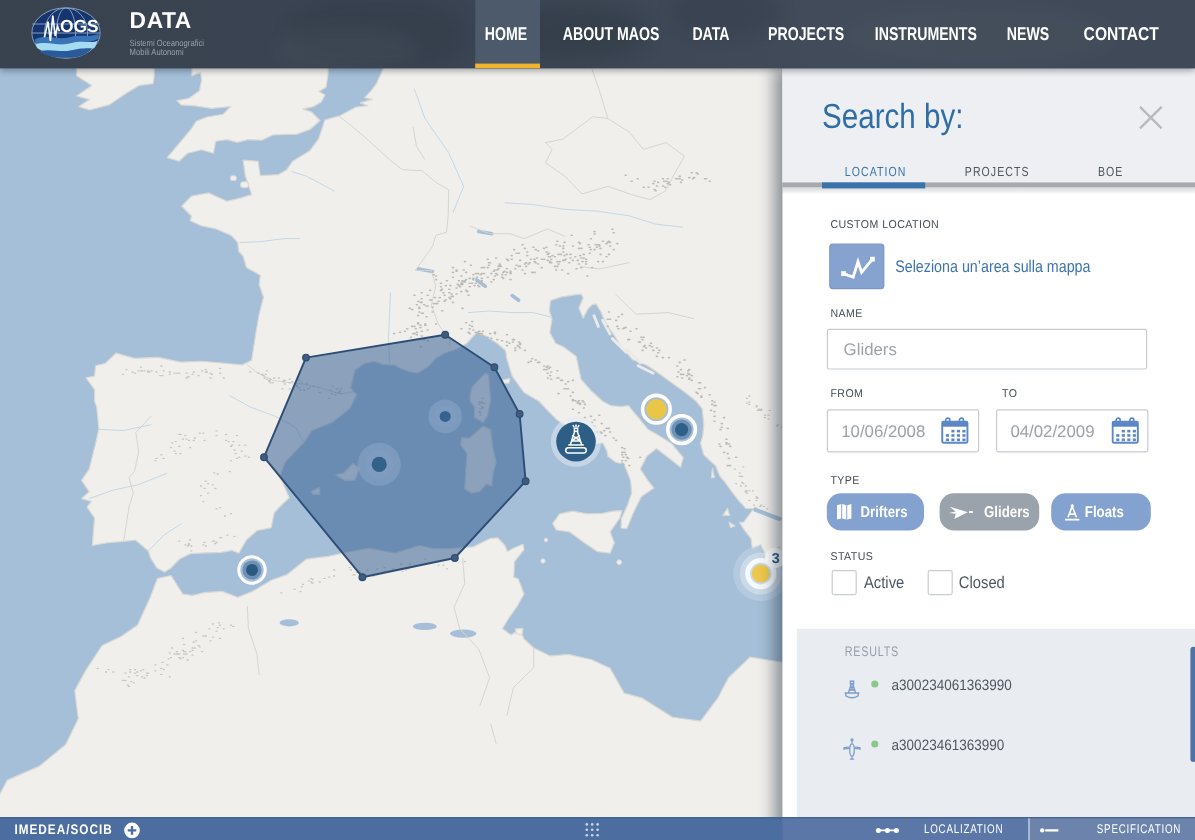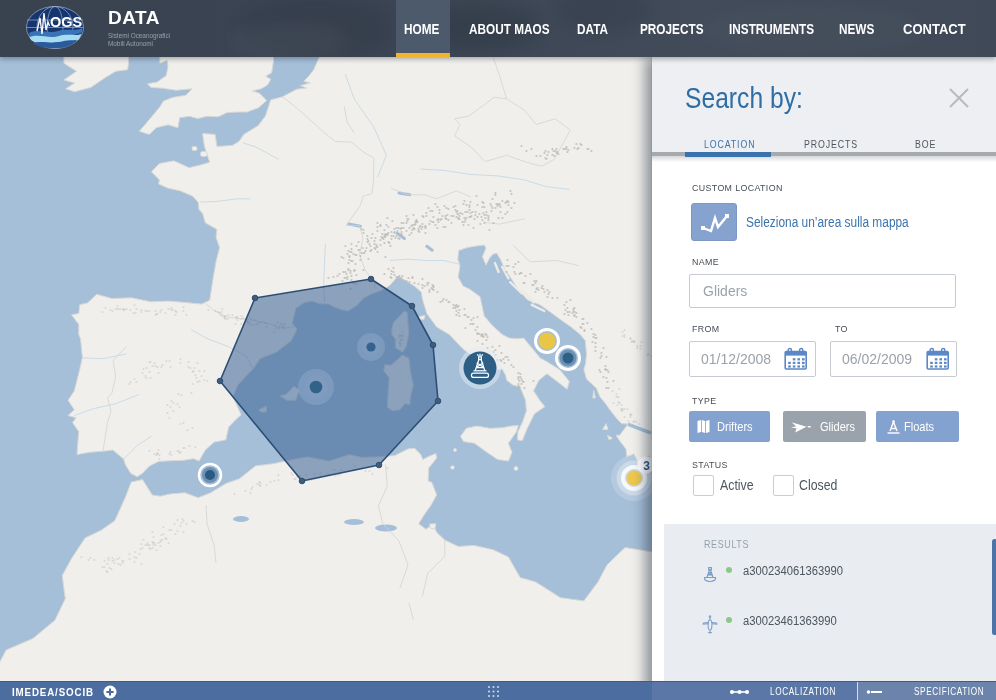--- a/index.html
+++ b/index.html
@@ -25,21 +25,21 @@
 .tabact{position:absolute;left:33px;top:95px;width:86px;height:5px;background:#3a72ac;z-index:2;}
 .tabshadow{position:absolute;left:0;top:99px;width:344px;height:6px;background:linear-gradient(rgba(60,70,80,.22),rgba(60,70,80,0));}
 .lbl{position:absolute;font-size:9.5px;letter-spacing:.4px;color:#454c54;transform:scaleX(.93);transform-origin:left top;}
 #selbtn{position:absolute;left:39px;top:146px;width:46px;height:38px;background:#86a3d0;border:1px solid #7b97c2;border-radius:3px;box-sizing:border-box;}
 #seltxt{position:absolute;left:94px;top:157px;font-size:14px;color:#3c74ab;transform:scaleX(.85);transform-origin:left top;}
 .inp{position:absolute;background:#fff;border:1px solid #c6cbd2;border-radius:2px;box-sizing:border-box;color:#9aa2aa;font-size:14px;}
 #nameinp{left:37px;top:217px;width:267px;height:34px;line-height:32px;padding-left:13px;}
 #frominp{left:37px;top:284px;width:127px;height:36px;line-height:34px;padding-left:11px;}
 #toinp{left:178px;top:284px;width:127px;height:36px;line-height:34px;padding-left:11px;}
 .cal{position:absolute;top:290px;width:24px;height:24px;}
-.btn{position:absolute;top:354px;height:31px;border-radius:2px;color:#fff;font-size:13px;}
+.btn{position:absolute;top:354px;height:31px;border-radius:12px;color:#fff;font-size:13px;font-weight:bold;}
 .btnblue{background:#84a2cf;}
 .btngray{background:#9aa2ab;}
 .cb{position:absolute;top:418px;width:21px;height:21px;background:#fff;border:1px solid #c9ced4;box-sizing:border-box;border-radius:2px;}
 .cblbl{position:absolute;top:420px;font-size:14px;color:#4d565e;transform:scaleX(.88);transform-origin:left top;}
 #results{position:absolute;left:12px;top:467px;width:344px;height:176px;background:#e9edf1;padding-left:48px;}
 #reslbl{position:absolute;left:40px;top:14px;font-size:11.5px;letter-spacing:.8px;color:#97a1ab;transform:scaleX(.78);transform-origin:left top;}
 .row{position:absolute;left:0;width:388px;height:24px;}
 .rowtxt{position:absolute;left:79px;top:1px;font-size:12.5px;color:#4d565e;transform:scaleX(.9);transform-origin:left top;}
 .dot{position:absolute;left:62px;top:4px;width:6px;height:6px;border-radius:50%;background:#8bc98b;}
 #sbar{position:absolute;left:328px;top:15px;width:5px;height:96px;border-radius:3px;background:#4e74a7;}
@@ -238,22 +238,22 @@
           <path d="M11,24 L19,27 L23,14 L26,23 L35,12" stroke="#fff" stroke-width="2.4" fill="none"></path>
           <rect x="9" y="22" width="4" height="4" fill="#fff"></rect>
           <rect x="33" y="10" width="4" height="4" fill="#fff"></rect>
         </svg>
   </div>
   <div id="seltxt">Seleziona un’area sulla mappa</div>
   <div class="lbl" style="left:40px;top:199px">NAME</div>
   <div class="inp" id="nameinp">Gliders</div>
   <div class="lbl" style="left:40px;top:266px">FROM</div>
   <div class="lbl" style="left:183px;top:266px">TO</div>
-  <div class="inp" id="frominp">01/12/2008</div>
-  <div class="inp" id="toinp">06/02/2009</div>
+  <div class="inp" id="frominp">10/06/2008</div>
+  <div class="inp" id="toinp">04/02/2009</div>
   <svg class="cal" style="left:132px" viewBox="0 0 24 24">
 <g stroke="#5b87c7" fill="none">
 <rect x="1.2" y="4.5" width="21" height="17.5" rx="1" stroke-width="1.6"></rect>
 <circle cx="5.8" cy="3.2" r="1.7" stroke-width="1.4"></circle>
 <circle cx="17.2" cy="3.2" r="1.7" stroke-width="1.4"></circle>
 </g>
 <rect x="1.2" y="4.8" width="21" height="3.8" fill="#5b87c7"></rect>
 <g fill="#5b87c7">
 <rect x="8.8" y="11.2" width="2.6" height="2.2"></rect>
 <rect x="13.4" y="11.2" width="2.6" height="2.2"></rect>

